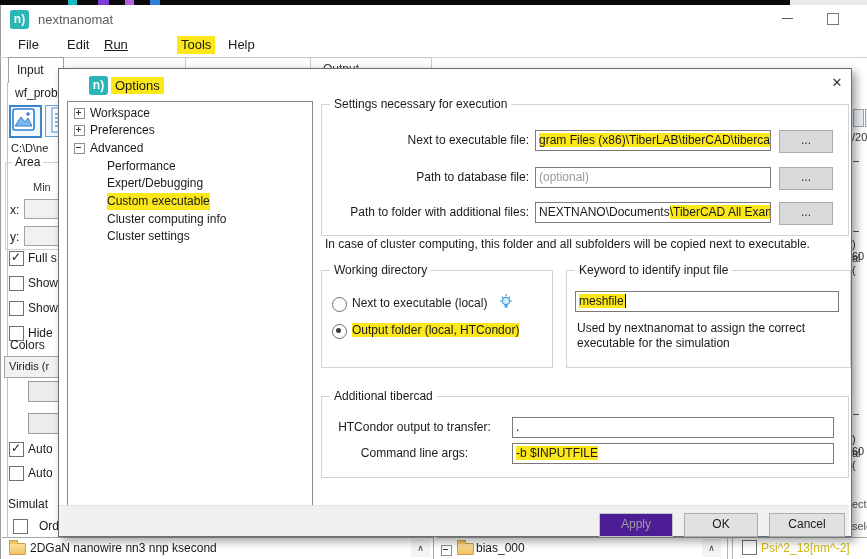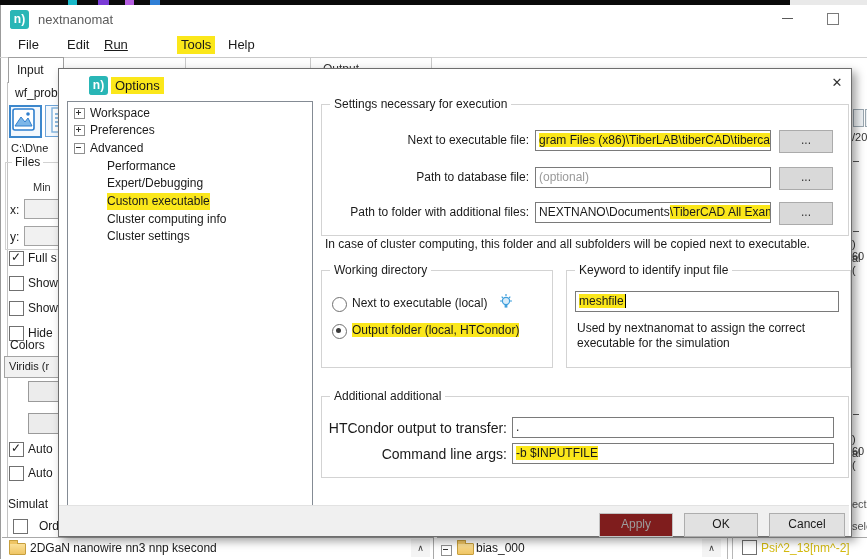--- a/index.html
+++ b/index.html
@@ -141,29 +141,29 @@
   .radio.sel::after{content:"";position:absolute;left:3px;top:3px;width:5px;height:5px;border-radius:50%;background:#3a3a3a;}
   .rlabel{position:absolute;left:30px;font-size:12px;white-space:nowrap;}
   #rd1{top:26px;} #rd1-l{top:25px;}
   #rd2{top:53px;} #rd2-l{top:52px;}
   #bulb{position:absolute;left:176px;top:22px;}
   #g-kw{left:245px;top:169px;width:283px;height:96px;}
   #kw-in{left:8px;top:20px;width:256px;}
   #kw-in .caret{border-right:1px solid #000;padding-right:1px;}
   #kw-cap{position:absolute;left:10px;top:50px;width:255px;font-size:12px;line-height:15px;}
   #g-aa{left:0;top:295px;width:526px;height:80px;}
-  .alabel{position:absolute;left:0;top:3px;width:185px;text-align:right;font-size:14px;}
+  .alabel{position:absolute;left:0;top:3px;width:185px;text-align:center;font-size:12px;}
   .aa-in{left:190px;top:0;width:314px;}
   #ar1{top:20px;} #ar2{top:46px;}
 
   
   #btnbar{left:0;top:436px;width:790px;height:30px;background:#f0f0f0;border-top:1px solid #e2e2e2;}
   .btn{position:absolute;top:7px;height:22px;border:1px solid #adadad;background:#e1e1e1;
        font-size:12px;text-align:center;line-height:20px;}
-  #b-apply{left:540px;width:72px;background:#7f1d1d;color:#9d9d9d;border-color:#c2c2c2;}
+  #b-apply{left:540px;width:72px;background:#4c1d95;color:#9d9d9d;border-color:#c2c2c2;}
   #b-ok{left:625px;width:72px;}
   #b-cancel{left:710px;width:74px;}
 </style>
 </head>
 <body>
 
 <div class="abs" id="top-strip">
   <span class="dot" style="left:68px;width:9px;background:#19b8c8;"></span>
   <span class="dot" style="left:98px;width:11px;background:#7a3bd6;"></span>
   <span class="dot" style="left:125px;width:9px;background:#b45de0;"></span>
@@ -213,21 +213,21 @@
   <svg width="28" height="28" viewBox="0 0 28 28">
     <rect x="6" y="2" width="16" height="24" fill="#ffffff" stroke="#7fb2dd" stroke-width="1.4"></rect>
     <line x1="9" y1="8" x2="19" y2="8" stroke="#5f9fd4" stroke-width="1.4"></line>
     <line x1="9" y1="12" x2="19" y2="12" stroke="#5f9fd4" stroke-width="1.4"></line>
     <line x1="9" y1="16" x2="19" y2="16" stroke="#5f9fd4" stroke-width="1.4"></line>
     <line x1="9" y1="20" x2="19" y2="20" stroke="#5f9fd4" stroke-width="1.4"></line>
   </svg>
 </div>
 <div class="abs nowrap" id="path-lbl">C:\D\ne</div>
 <div class="abs grpbox" id="area-box"></div>
-<span class="abs" id="area-title">Files</span>
+<span class="abs" id="area-title">Area</span>
 <span class="abs" id="min-lbl">Min</span>
 <span class="abs" id="x-lbl">x:</span>
 <span class="abs mini-input" id="x-in"></span>
 <span class="abs" id="y-lbl">y:</span>
 <span class="abs mini-input" id="y-in"></span>
 
 <span class="abs cb checked" id="cb-full"></span>
 <span class="abs cb-lbl nowrap" id="cb-full-l">Full s</span>
 <span class="abs cb" id="cb-show1"></span>
 <span class="abs cb-lbl nowrap" id="cb-show1-l">Show</span>
@@ -352,21 +352,21 @@
       <span class="rlabel hl" id="rd2-l">Output folder (local, HTCondor)</span>
     </div>
 
     <div class="grp" id="g-kw">
       <span class="grp-t">Keyword to identify input file</span>
       <div class="txt" id="kw-in"><span class="hl caret">meshfile</span></div>
       <div id="kw-cap">Used by nextnanomat to assign the correct executable for the simulation</div>
     </div>
 
     <div class="grp" id="g-aa">
-      <span class="grp-t">Additional additional</span>
+      <span class="grp-t">Additional tibercad</span>
       <div class="frow" id="ar1">
         <span class="alabel">HTCondor output to transfer:</span>
         <div class="txt aa-in"><span>.</span></div>
       </div>
       <div class="frow" id="ar2">
         <span class="alabel">Command line args:</span>
         <div class="txt aa-in"><span class="hl">-b $INPUTFILE</span></div>
       </div>
     </div>
   </div>

